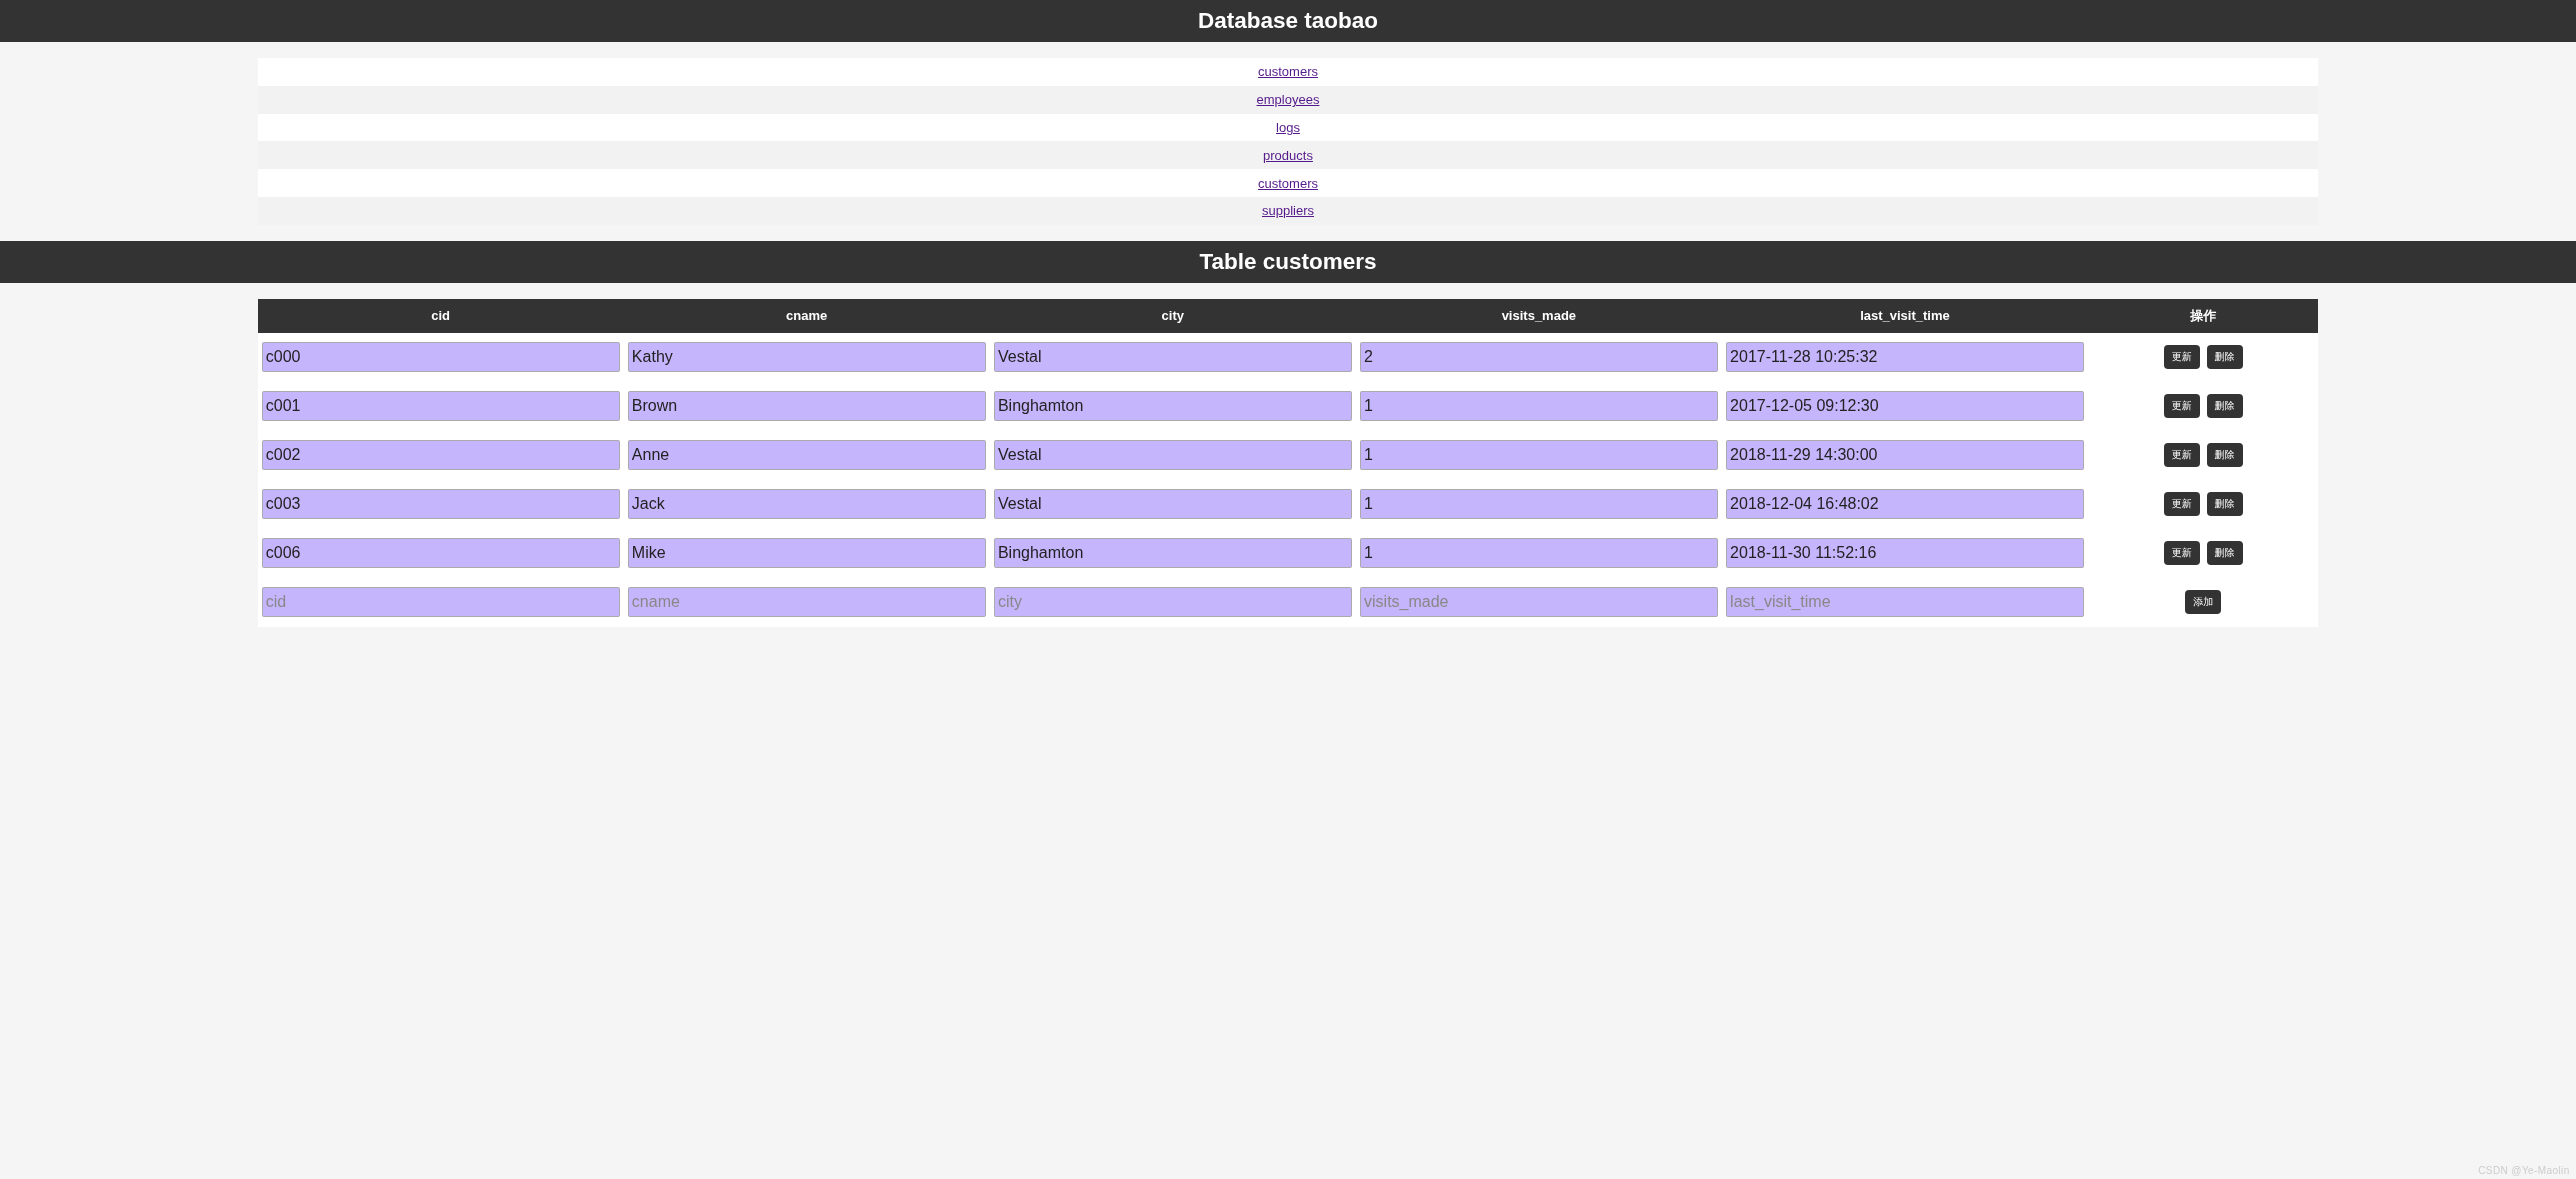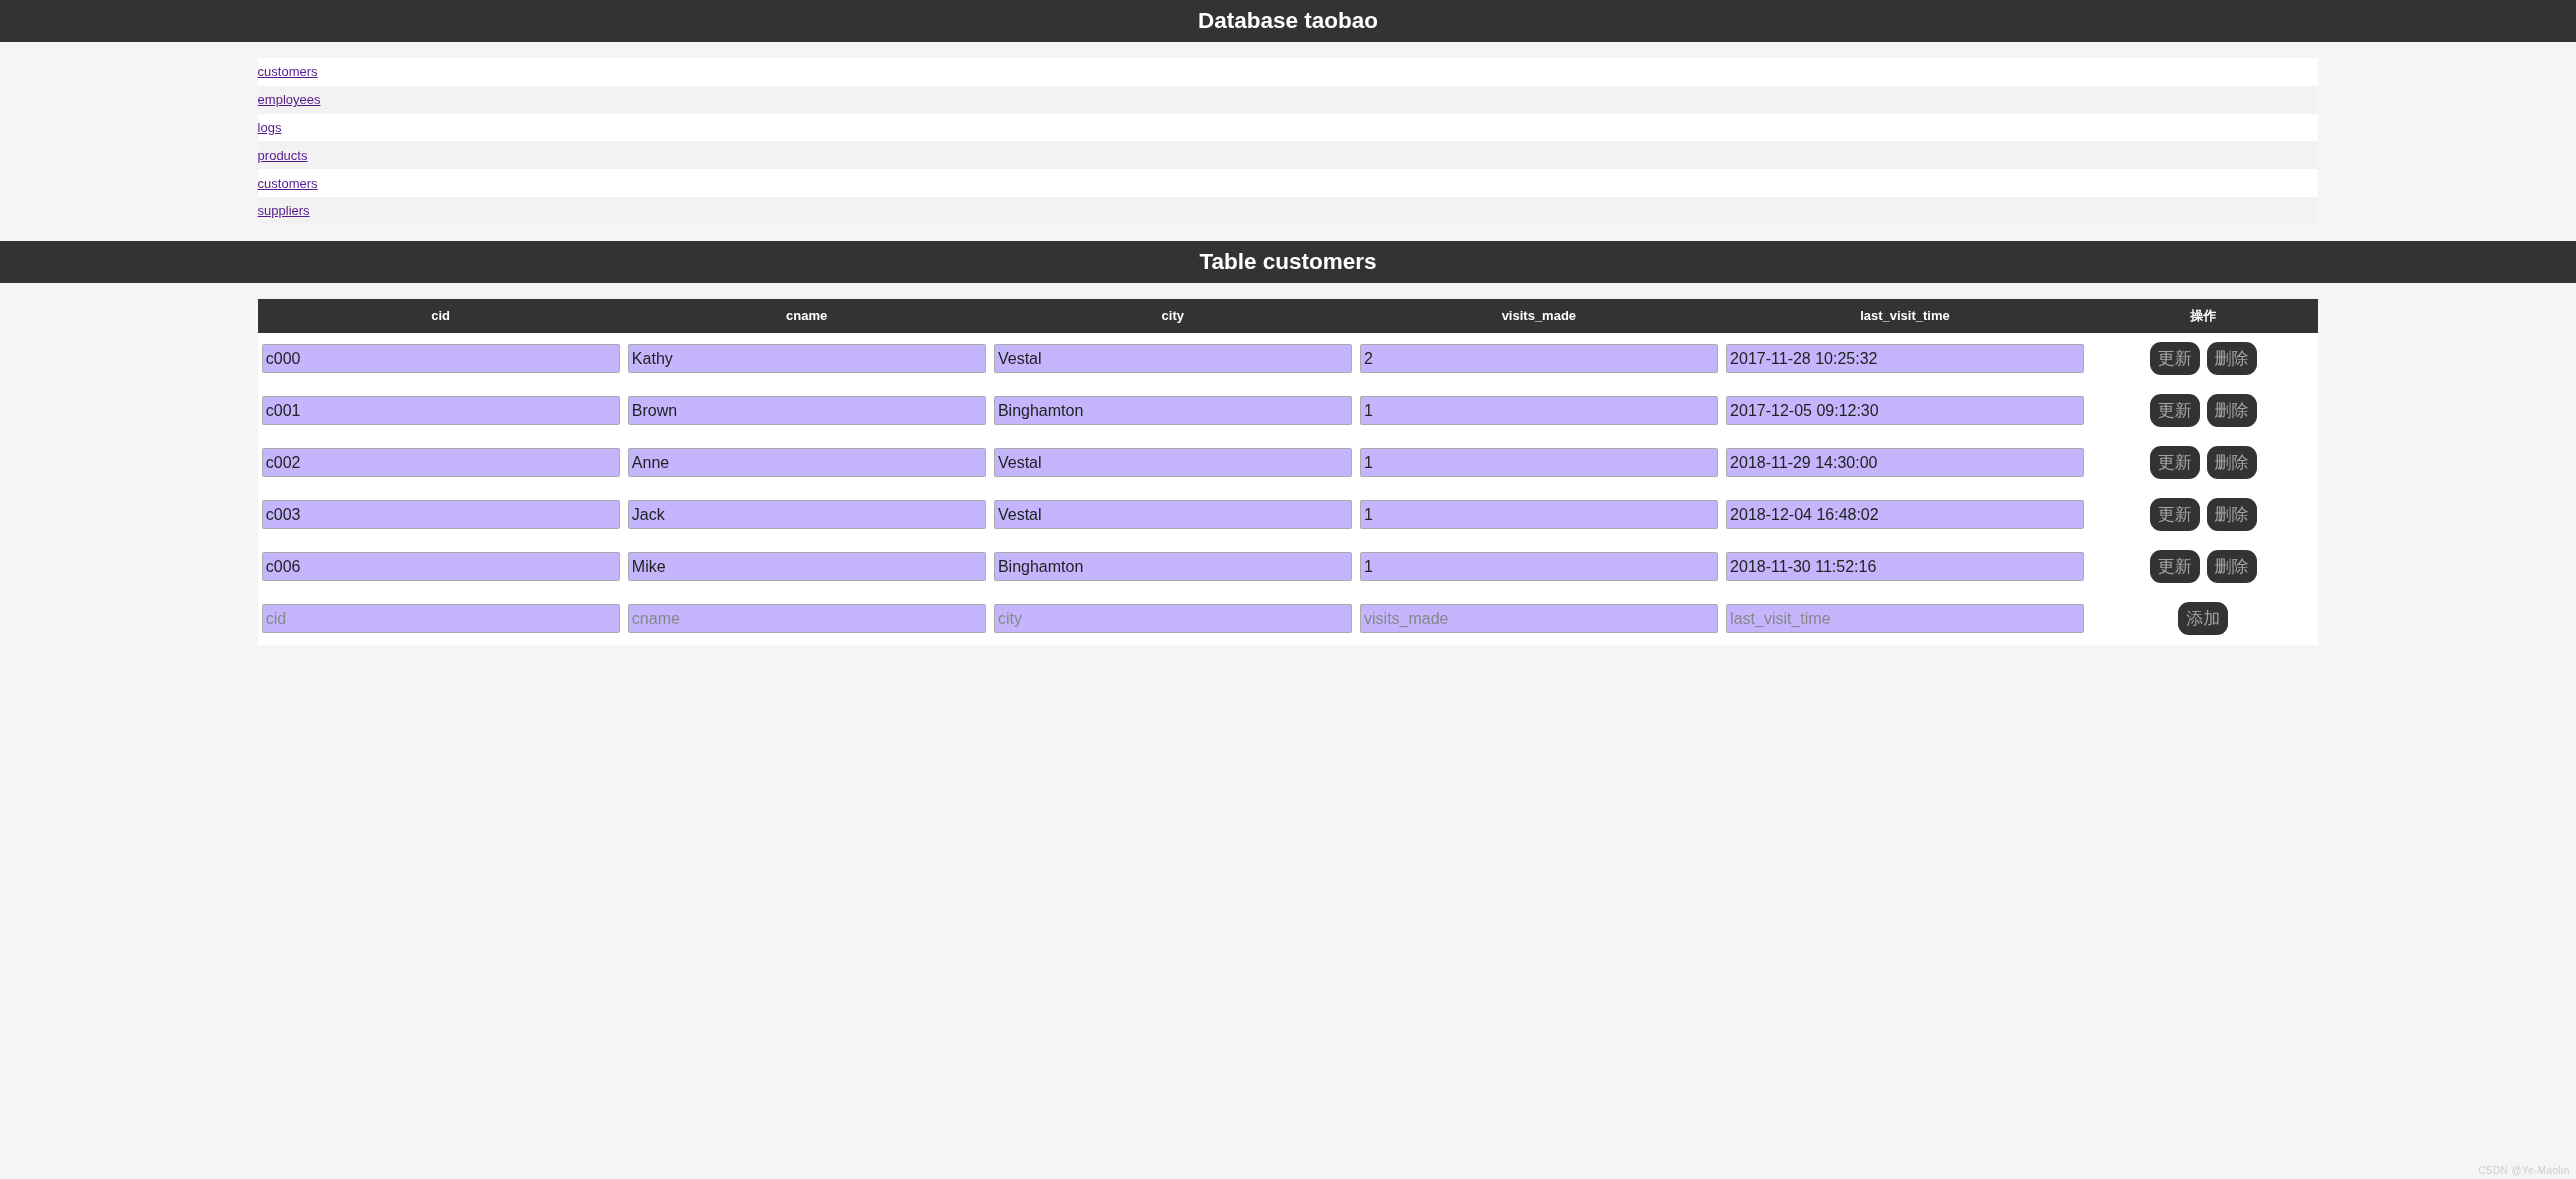--- a/index.html
+++ b/index.html
@@ -19,21 +19,21 @@
       font-size: 22.5px;
       font-weight: 700;
       padding: 8px 0;
       width: 100%;
     }
     .nav-container {
       width: 80%;
       margin: 16px auto;
     }
     .nav-row {
-      text-align: left;
+      text-align: center;
       padding: 6.4px 0;
       font-size: 13px;
     }
     .nav-row:nth-child(odd) {
       background: #ffffff;
     }
     .nav-row:nth-child(even) {
       background: #f2f2f2;
     }
     .nav-row a {
@@ -73,27 +73,27 @@
       border-radius: 1.6px;
       background: #c4b5fd;
       color: #222;
     }
     td input[type="text"]::placeholder {
       color: #888;
       opacity: 1;
     }
     .btn {
       background: #333333;
-      color: #a3a3a3;
+      color: #ffffff;
       border: none;
       padding: 4.8px 8px;
-      font-size: 17px;
+      font-size: 10px;
       cursor: pointer;
       margin: 0 1.6px;
-      border-radius: 11px;
+      border-radius: 4px;
     }
     .col-cid   { width: 14.3%; }
     .col-cname { width: 14.3%; }
     .col-city  { width: 14.3%; }
     .col-visits{ width: 14.3%; }
     .col-last  { width: 14.3%; }
     .col-ops   { width: 9.0%; min-width: 89px; }
     .watermark {
       position: fixed;
       right: 6.4px;

